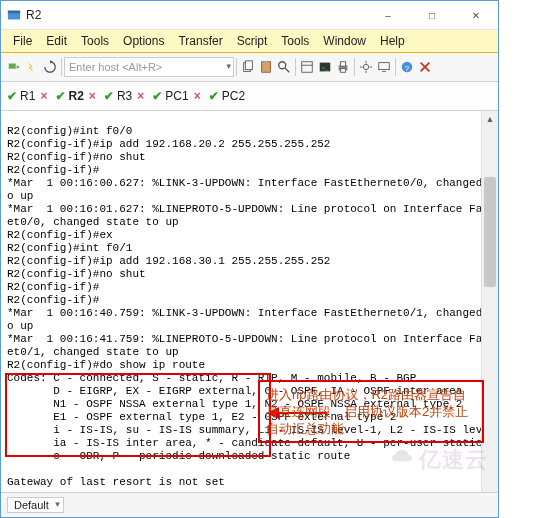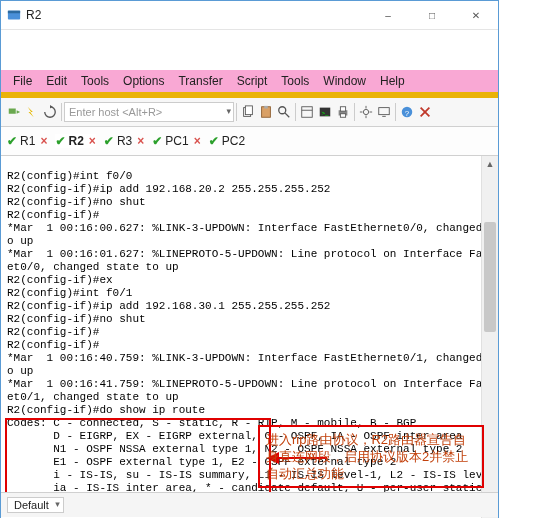--- a/index.html
+++ b/index.html
@@ -4,21 +4,21 @@
 <style>
   html, body { margin:0; padding:0; font-family: "Segoe UI", Tahoma, sans-serif; font-size:12px; color:#222; background:#fff; }
   .window { width:499px; height:518px; position:relative; background:#fff; box-sizing:border-box; border:1px solid #5a9bd5; }
   .titlebar { height:28px; display:flex; align-items:center; justify-content:space-between; background:#fff; border-bottom:1px solid #e5e5e5; }
   .titlebar .left { display:flex; align-items:center; gap:5px; padding-left:6px; }
   .titlebar .icon { width:14px; height:14px; }
   .titlebar .title { font-size:12px; }
   .titlebar .controls { display:flex; }
   .titlebar .controls div { width:44px; height:28px; display:flex; align-items:center; justify-content:center; color:#555; font-family: "Segoe UI Symbol", sans-serif; font-size:10px; }
 
-  .menubar { display:flex; gap:2px; padding:2px 6px; background:#f9a8d4; border-bottom:6px solid #eab308;margin-top:40px; }
+  .menubar { display:flex; gap:2px; padding:2px 6px; background:#fef9c3; border-bottom:1px solid #eab308; }
   .menubar span { padding:2px 6px; font-size:12px; }
 
   .toolbar { display:flex; align-items:center; padding:2px 4px; background:#f7f7f7; border-bottom:1px solid #d0d0d0; height:24px; }
   .tb-btn { width:18px; height:18px; display:flex; align-items:center; justify-content:center; color:#555; }
   .tb-btn svg { width:14px; height:14px; }
   .tb-sep { width:1px; height:18px; background:#ccc; margin:0 2px; }
   .hostbox { border:1px solid #ccc; height:18px; width:160px; display:flex; align-items:center; padding:0 4px; background:#fff; position:relative; }
   .hostbox .hint { color:#999; font-size:11px; flex:1; }
   .hostbox .dd { position:absolute; right:2px; top:3px; color:#666; font-size:9px; }
 

